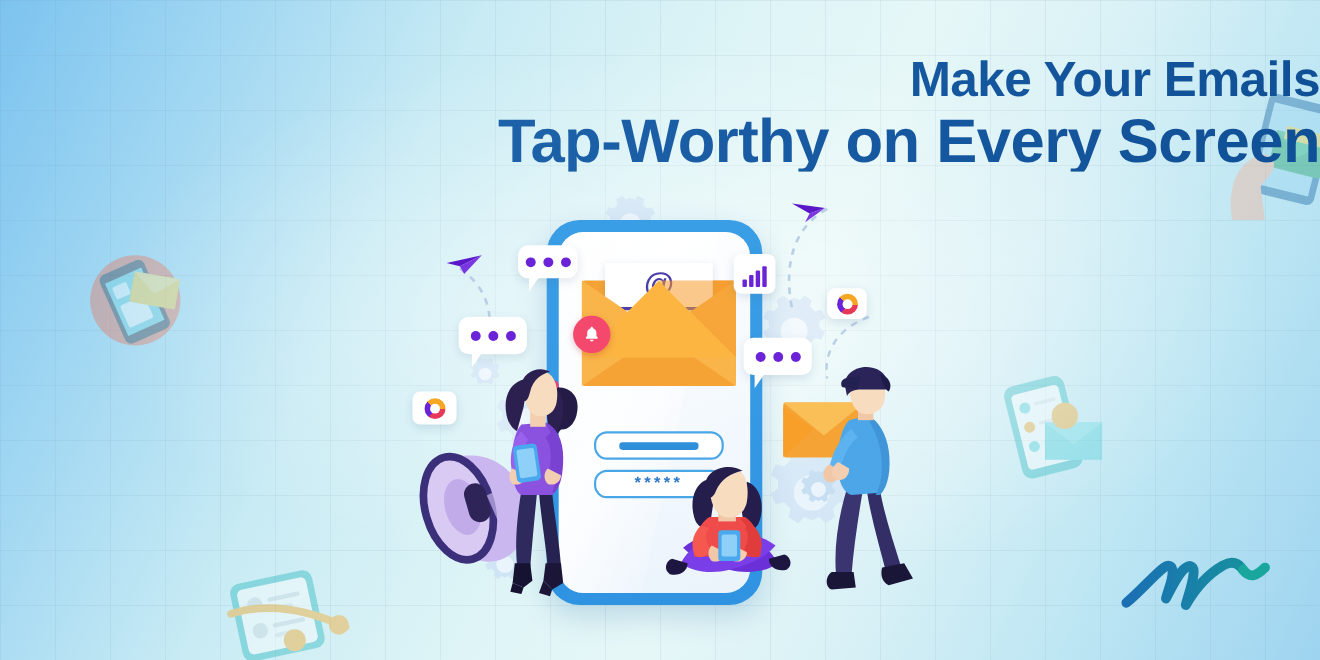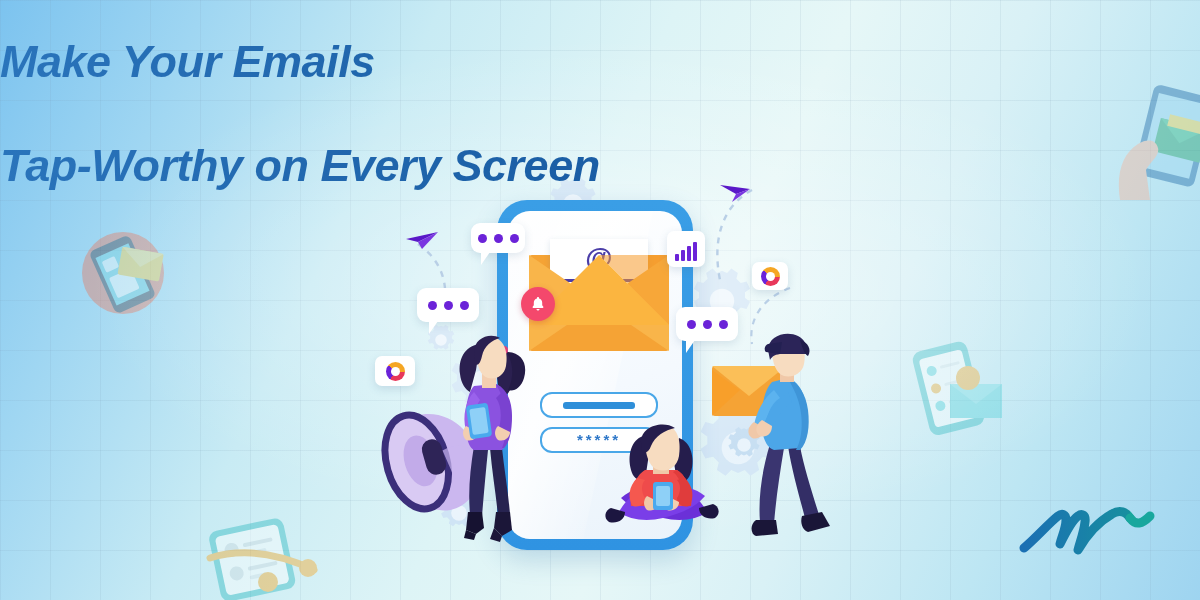--- a/index.html
+++ b/index.html
@@ -19,33 +19,32 @@
     background-size:50px 50px;
     pointer-events:none;
   }
   #vig{
     position:absolute;inset:0;pointer-events:none;
     background:radial-gradient(ellipse 62% 58% at 52% 48%,rgba(255,255,255,.55) 0%,rgba(255,255,255,.18) 45%,rgba(255,255,255,0) 72%);
   }
 
   
   #headline{
-    position:absolute;left:0;right:0;top:34px;text-align:left;
+    position:absolute;left:0;right:0;top:44px;text-align:right;
     z-index:40;
-    font-style:italic;
   }
   #headline .line{
     font-size:44px;line-height:56px;font-weight:bold;letter-spacing:-.5px;
     color:#1a5fa8;
     background:linear-gradient(90deg,#2a74bb 0%,#1b5fa6 45%,#0f4f96 100%);
     -webkit-background-clip:text;background-clip:text;color:transparent;
     text-shadow:none;
   }
   #headline .l1{font-size:45px;}
-  #headline .l2{font-size:45px;margin-top:48px;}
+  #headline .l2{font-size:56px;}
 
   
   .faded{position:absolute;opacity:.42;filter:blur(.4px);}
 
   
   .gear{position:absolute;color:#cfe4f5;}
 
   
   #phone{
     position:absolute;left:497px;top:200px;width:196px;height:350px;

